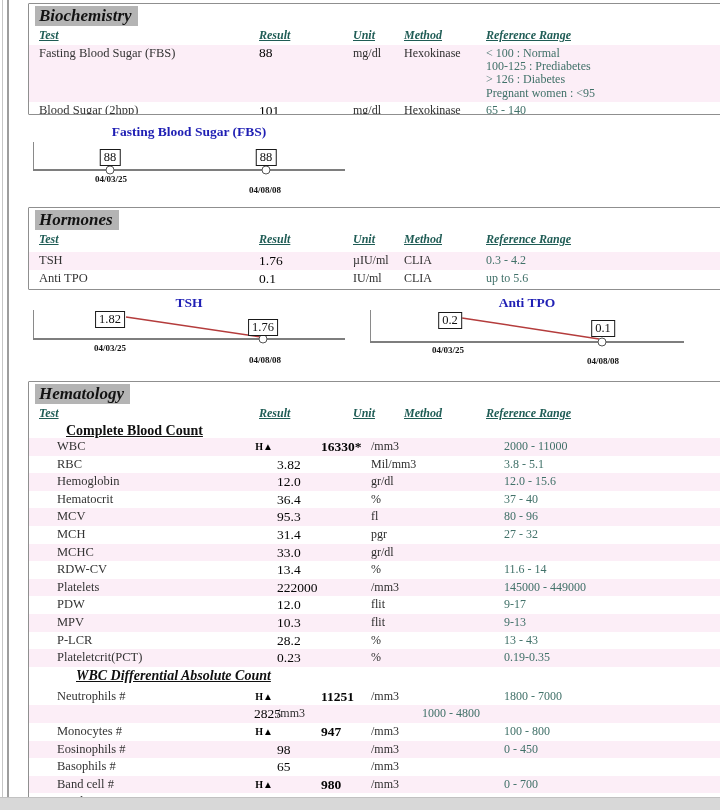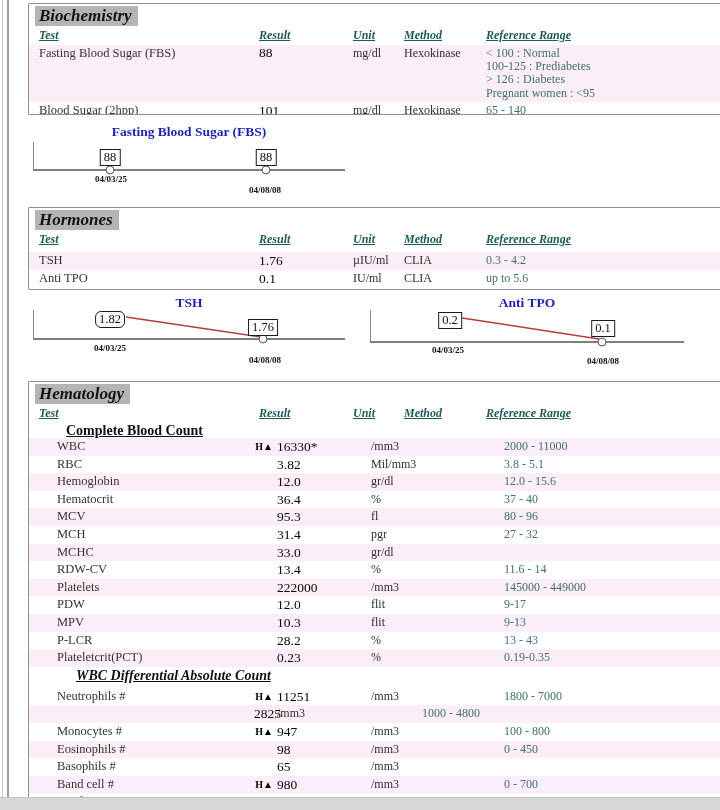--- a/index.html
+++ b/index.html
@@ -24,21 +24,21 @@
        padding-left:10px;align-items:start;box-sizing:border-box;}
   .thead{height:14px;line-height:13px;margin-top:3px;}
   .thead span{color:#1f5c55;font-weight:bold;font-style:italic;text-decoration:underline;
               font-size:12px;}
   .r18{height:18px;line-height:17px;}
   .rh{height:17.6px;line-height:17px;padding-left:28px;}
   .pink{background:#fceef7;}
   .c-test{font-size:12.5px;color:#333;}
   .c-flag{font-size:10px;font-weight:bold;color:#000;text-align:right;padding:2px 4px 0 0;line-height:13px;}
   .c-result{font-size:13.5px;color:#050505;}
-  .hl .c-result{font-weight:normal;}
+  .hl .c-result{font-weight:bold;margin-left:44px;}
   .c-unit,.c-method{font-size:12px;color:#2d2d2d;}
   .c-ref{font-size:12px;color:#417169;}
   .multi{white-space:pre-line;line-height:13.2px;padding-top:2px;}
   .bigrow{height:57px;}
   .subsec{font-size:14px;font-weight:bold;text-decoration:underline;color:#101010;
           padding-left:37px;height:14px;line-height:13px;}
   .subsec2{font-style:italic;padding-left:47px;height:21px;line-height:15px;padding-top:1px;
            box-sizing:border-box;}
   
   .chart{position:absolute;}
@@ -135,21 +135,21 @@
     </div>
   </section>
 
   <div class="chart" id="chart-tsh">
     <div class="chart-title">TSH</div>
     <div class="axis-y" style="top:17px;height:29px;"></div>
     <div class="axis-x" style="top:45px;"></div>
     <svg class="trend" width="312" height="80">
       <line x1="93" y1="24" x2="228" y2="44" stroke="#b43c3c" stroke-width="1.5"></line>
     </svg>
-    <div class="pt-box" style="left:77px;top:18px;border-radius:6px;">1.82</div>
+    <div class="pt-box" style="left:77px;top:18px;">1.82</div>
     <div class="pt-box" style="left:230px;top:26px;">1.76</div>
     <div class="marker" style="left:230px;top:46px;"></div>
     <div class="pt-date" style="left:77px;top:50px;">04/03/25</div>
     <div class="pt-date" style="left:232px;top:62px;">04/08/08</div>
   </div>
 
   <div class="chart" id="chart-tpo">
     <div class="chart-title">Anti TPO</div>
     <div class="axis-y" style="top:17px;height:32px;"></div>
     <div class="axis-x" style="top:48px;"></div>

